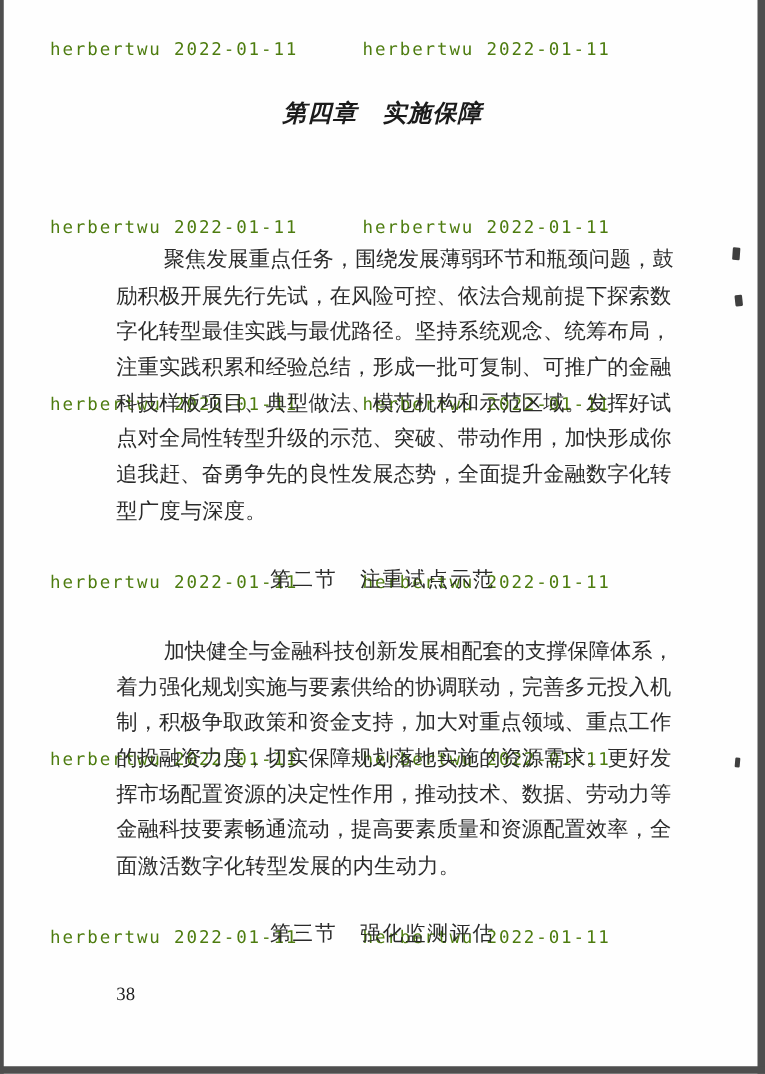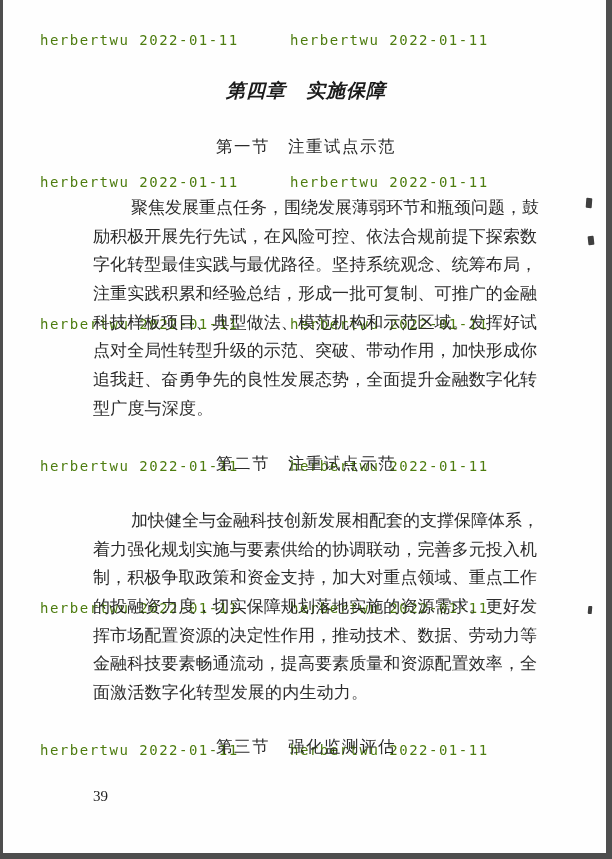--- a/index.html
+++ b/index.html
@@ -99,21 +99,20 @@
       <span class="wm" style="left: 40px; top: 458px;">herbertwu 2022-01-11</span>
       <span class="wm" style="left: 290px; top: 458px;">herbertwu 2022-01-11</span>
       <span class="wm" style="left: 40px; top: 600px;">herbertwu 2022-01-11</span>
       <span class="wm" style="left: 290px; top: 600px;">herbertwu 2022-01-11</span>
       <span class="wm" style="left: 40px; top: 742px;">herbertwu 2022-01-11</span>
       <span class="wm" style="left: 290px; top: 742px;">herbertwu 2022-01-11</span>
     </div>
 
   <div class="chapter">第四章　实施保障</div>
 
-  <div class="sec-heading" id="s1">第一节　注重试点示范</div>
 
   <div class="para" id="p1">
       <div class="pline first"><span>聚</span><span>焦</span><span>发</span><span>展</span><span>重</span><span>点</span><span>任</span><span>务</span><span>，</span><span>围</span><span>绕</span><span>发</span><span>展</span><span>薄</span><span>弱</span><span>环</span><span>节</span><span>和</span><span>瓶</span><span>颈</span><span>问</span><span>题</span><span>，</span><span>鼓</span></div>
       <div class="pline"><span>励</span><span>积</span><span>极</span><span>开</span><span>展</span><span>先</span><span>行</span><span>先</span><span>试</span><span>，</span><span>在</span><span>风</span><span>险</span><span>可</span><span>控</span><span>、</span><span>依</span><span>法</span><span>合</span><span>规</span><span>前</span><span>提</span><span>下</span><span>探</span><span>索</span><span>数</span></div>
       <div class="pline"><span>字</span><span>化</span><span>转</span><span>型</span><span>最</span><span>佳</span><span>实</span><span>践</span><span>与</span><span>最</span><span>优</span><span>路</span><span>径</span><span>。</span><span>坚</span><span>持</span><span>系</span><span>统</span><span>观</span><span>念</span><span>、</span><span>统</span><span>筹</span><span>布</span><span>局</span><span>，</span></div>
       <div class="pline"><span>注</span><span>重</span><span>实</span><span>践</span><span>积</span><span>累</span><span>和</span><span>经</span><span>验</span><span>总</span><span>结</span><span>，</span><span>形</span><span>成</span><span>一</span><span>批</span><span>可</span><span>复</span><span>制</span><span>、</span><span>可</span><span>推</span><span>广</span><span>的</span><span>金</span><span>融</span></div>
       <div class="pline"><span>科</span><span>技</span><span>样</span><span>板</span><span>项</span><span>目</span><span>、</span><span>典</span><span>型</span><span>做</span><span>法</span><span>、</span><span>模</span><span>范</span><span>机</span><span>构</span><span>和</span><span>示</span><span>范</span><span>区</span><span>域</span><span>。</span><span>发</span><span>挥</span><span>好</span><span>试</span></div>
       <div class="pline"><span>点</span><span>对</span><span>全</span><span>局</span><span>性</span><span>转</span><span>型</span><span>升</span><span>级</span><span>的</span><span>示</span><span>范</span><span>、</span><span>突</span><span>破</span><span>、</span><span>带</span><span>动</span><span>作</span><span>用</span><span>，</span><span>加</span><span>快</span><span>形</span><span>成</span><span>你</span></div>
       <div class="pline"><span>追</span><span>我</span><span>赶</span><span>、</span><span>奋</span><span>勇</span><span>争</span><span>先</span><span>的</span><span>良</span><span>性</span><span>发</span><span>展</span><span>态</span><span>势</span><span>，</span><span>全</span><span>面</span><span>提</span><span>升</span><span>金</span><span>融</span><span>数</span><span>字</span><span>化</span><span>转</span></div>
       <div class="pline last"><span>型</span><span>广</span><span>度</span><span>与</span><span>深</span><span>度</span><span>。</span></div>
@@ -126,21 +125,21 @@
       <div class="pline"><span>着</span><span>力</span><span>强</span><span>化</span><span>规</span><span>划</span><span>实</span><span>施</span><span>与</span><span>要</span><span>素</span><span>供</span><span>给</span><span>的</span><span>协</span><span>调</span><span>联</span><span>动</span><span>，</span><span>完</span><span>善</span><span>多</span><span>元</span><span>投</span><span>入</span><span>机</span></div>
       <div class="pline"><span>制</span><span>，</span><span>积</span><span>极</span><span>争</span><span>取</span><span>政</span><span>策</span><span>和</span><span>资</span><span>金</span><span>支</span><span>持</span><span>，</span><span>加</span><span>大</span><span>对</span><span>重</span><span>点</span><span>领</span><span>域</span><span>、</span><span>重</span><span>点</span><span>工</span><span>作</span></div>
       <div class="pline"><span>的</span><span>投</span><span>融</span><span>资</span><span>力</span><span>度</span><span>，</span><span>切</span><span>实</span><span>保</span><span>障</span><span>规</span><span>划</span><span>落</span><span>地</span><span>实</span><span>施</span><span>的</span><span>资</span><span>源</span><span>需</span><span>求</span><span>。</span><span>更</span><span>好</span><span>发</span></div>
       <div class="pline"><span>挥</span><span>市</span><span>场</span><span>配</span><span>置</span><span>资</span><span>源</span><span>的</span><span>决</span><span>定</span><span>性</span><span>作</span><span>用</span><span>，</span><span>推</span><span>动</span><span>技</span><span>术</span><span>、</span><span>数</span><span>据</span><span>、</span><span>劳</span><span>动</span><span>力</span><span>等</span></div>
       <div class="pline"><span>金</span><span>融</span><span>科</span><span>技</span><span>要</span><span>素</span><span>畅</span><span>通</span><span>流</span><span>动</span><span>，</span><span>提</span><span>高</span><span>要</span><span>素</span><span>质</span><span>量</span><span>和</span><span>资</span><span>源</span><span>配</span><span>置</span><span>效</span><span>率</span><span>，</span><span>全</span></div>
       <div class="pline last"><span>面</span><span>激</span><span>活</span><span>数</span><span>字</span><span>化</span><span>转</span><span>型</span><span>发</span><span>展</span><span>的</span><span>内</span><span>生</span><span>动</span><span>力</span><span>。</span></div>
     </div>
 
   <div class="sec-heading" id="s3">第三节　强化监测评估</div>
 
-  <div class="pagenum">39</div>
+  <div class="pagenum">38</div>
 
   <div class="speck" id="speck1"></div>
   <div class="speck" id="speck2"></div>
   <div class="speck" id="speck3"></div>
 
   <div class="edge edge-left"></div>
   <div class="edge edge-right"></div>
   <div class="edge edge-bottom"></div>
 
 </div>

